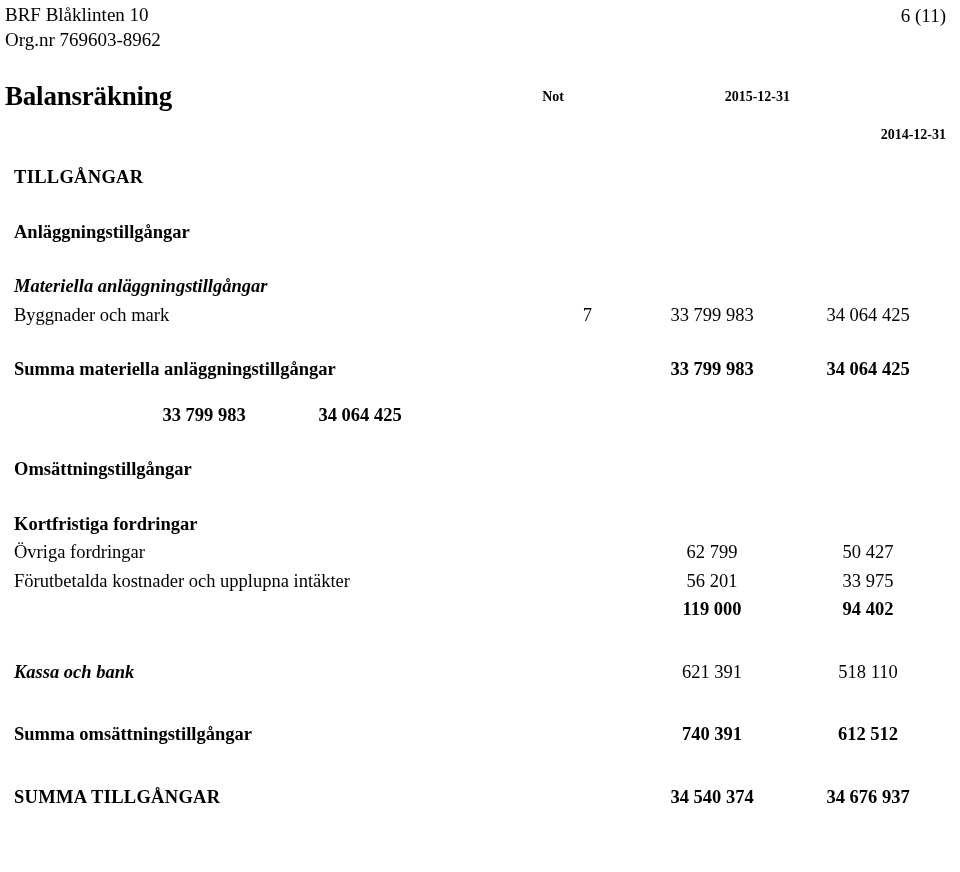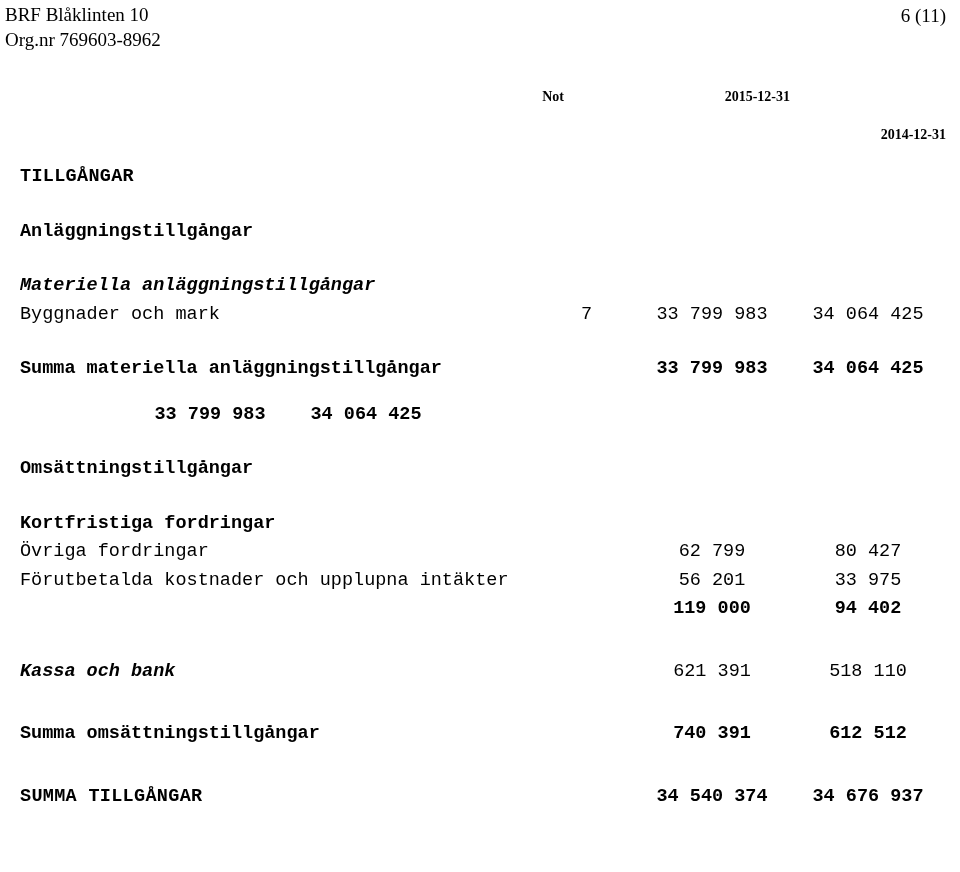--- a/index.html
+++ b/index.html
@@ -75,24 +75,23 @@
     white-space: nowrap;
     text-align: left;
   }
   .col-head.note  { right: 382px; }
   .col-head.cur   { right: 156px; }
   .col-head.prev  { right: 0px; margin-top: 38px; }
 
   
   .stmt {
     position: absolute;
-    left: 20px;
+    left: 14px;
     top: 168px;
     right: 14px;
-    font-family: Liberation Mono, monospace;
   }
   .row {
     display: flex;
     align-items: baseline;
     width: 100%;
     line-height: 1.0;
   }
   .label {
     flex: 1 1 auto;
     font-size: 18.5px;
@@ -132,20 +131,21 @@
     <div class="hdr-row">
       <div class="hdr-left">
         <div>BRF Blåklinten 10</div>
         <div>Org.nr 769603-8962</div>
       </div>
       <div class="hdr-page">6 (11)</div>
     </div>
   </div>
 
   <div class="title-row">
+    <div class="stmt-title">Balansräkning</div>
     <div class="col-head note">Not</div>
     <div class="col-head cur">2015-12-31</div>
     <div class="col-head prev">2014-12-31</div>
   </div>
 
   <div class="stmt">
 
     <div class="row">
       <div class="label caps">TILLGÅNGAR</div>
       <div class="c-note"></div>
@@ -214,21 +214,21 @@
       <div class="c-val"></div>
       <div class="c-val"></div>
     </div>
 
     <div class="sp-xs"></div>
 
     <div class="row">
       <div class="label">Övriga fordringar</div>
       <div class="c-note"></div>
       <div class="c-val">62 799</div>
-      <div class="c-val">80 427</div>
+      <div class="c-val">50 427</div>
     </div>
 
     <div class="sp-xs"></div>
 
     <div class="row">
       <div class="label">Förutbetalda kostnader och upplupna intäkter</div>
       <div class="c-note"></div>
       <div class="c-val">56 201</div>
       <div class="c-val">33 975</div>
     </div>

